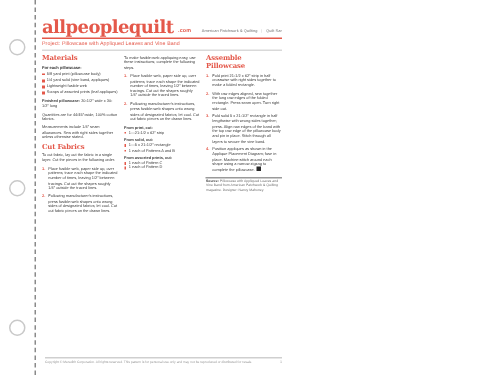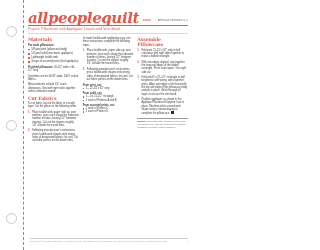--- a/index.html
+++ b/index.html
@@ -44,25 +44,24 @@
   
   .masthead {
     display: flex;
     align-items: flex-end;
     gap: 3px;
     padding-bottom: 1px;
   }
   .logo {
     font-family: "DejaVu Serif", serif;
     font-weight: bold;
-    font-size: 15px;
+    font-size: 12px;
     line-height: 9px;
     letter-spacing: -0.4px;
     color: #e4584a;
-    font-style: italic;
   }
   .logo-tld {
     font-family: "Liberation Sans", sans-serif;
     font-weight: bold;
     font-size: 3.6px;
     color: #e4584a;
     letter-spacing: 0.1px;
     padding-bottom: 0.6px;
   }
   .nav {

